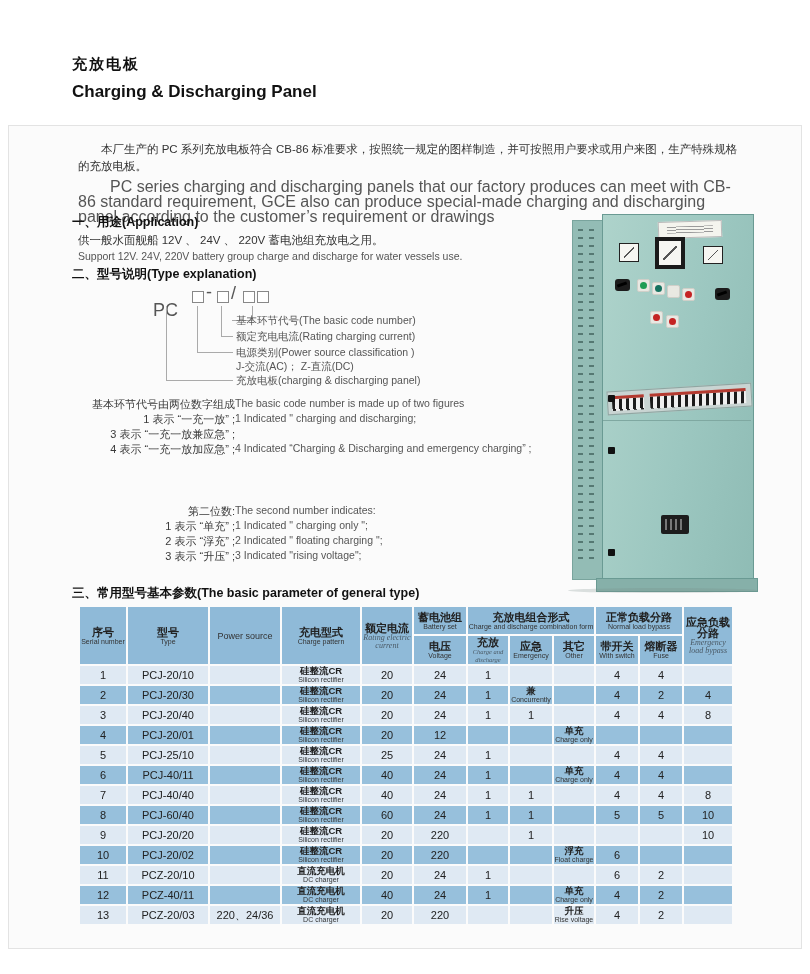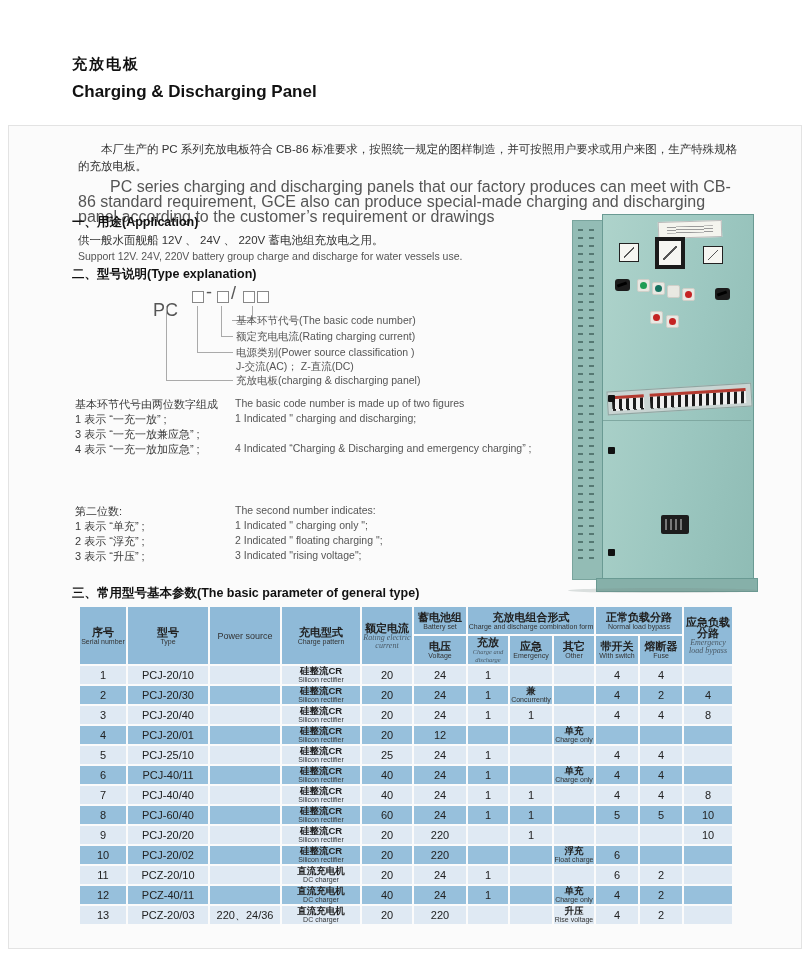--- a/index.html
+++ b/index.html
@@ -20,21 +20,21 @@
   #app-en{left:78px;top:250px;font-size:10.5px;color:#555;}
   #type-head{left:72px;top:266px;}
   
   .code-txt{font-size:18px;color:#555;}
   .code-box{width:10px;height:10px;border:1px solid #888;background:#fff;}
   .dline{background:#aaa;}
   .dlabel{font-size:10.5px;color:#555;white-space:nowrap;}
   
   .bi-block{left:75px;width:480px;}
   .bi-row{display:flex;height:15px;align-items:flex-start;}
-  .bi-cn{width:160px;font-size:11px;color:#3a3a3a;flex:none;}
+  .bi-cn{width:160px;font-size:11px;color:#3a3a3a;flex:none;text-align:right;}
   .bi-en{font-size:10.5px;color:#555;}
   #blockA{top:397px;} #blockB{top:504px;}
   #param-head{left:72px;top:585px;}
   
   #param-table{left:78px;top:605px;width:656px;border-collapse:separate;border-spacing:2px;table-layout:fixed;}
   #param-table td,#param-table th{padding:0;text-align:center;vertical-align:middle;overflow:hidden;}
   #param-table th{background:#8fbad8;font-weight:normal;}
   #param-table tr.light td{background:#dfe9f3;}
   #param-table tr.blue td{background:#97c0dc;}
   #param-table td{height:18px;font-size:11px;color:#222;}

